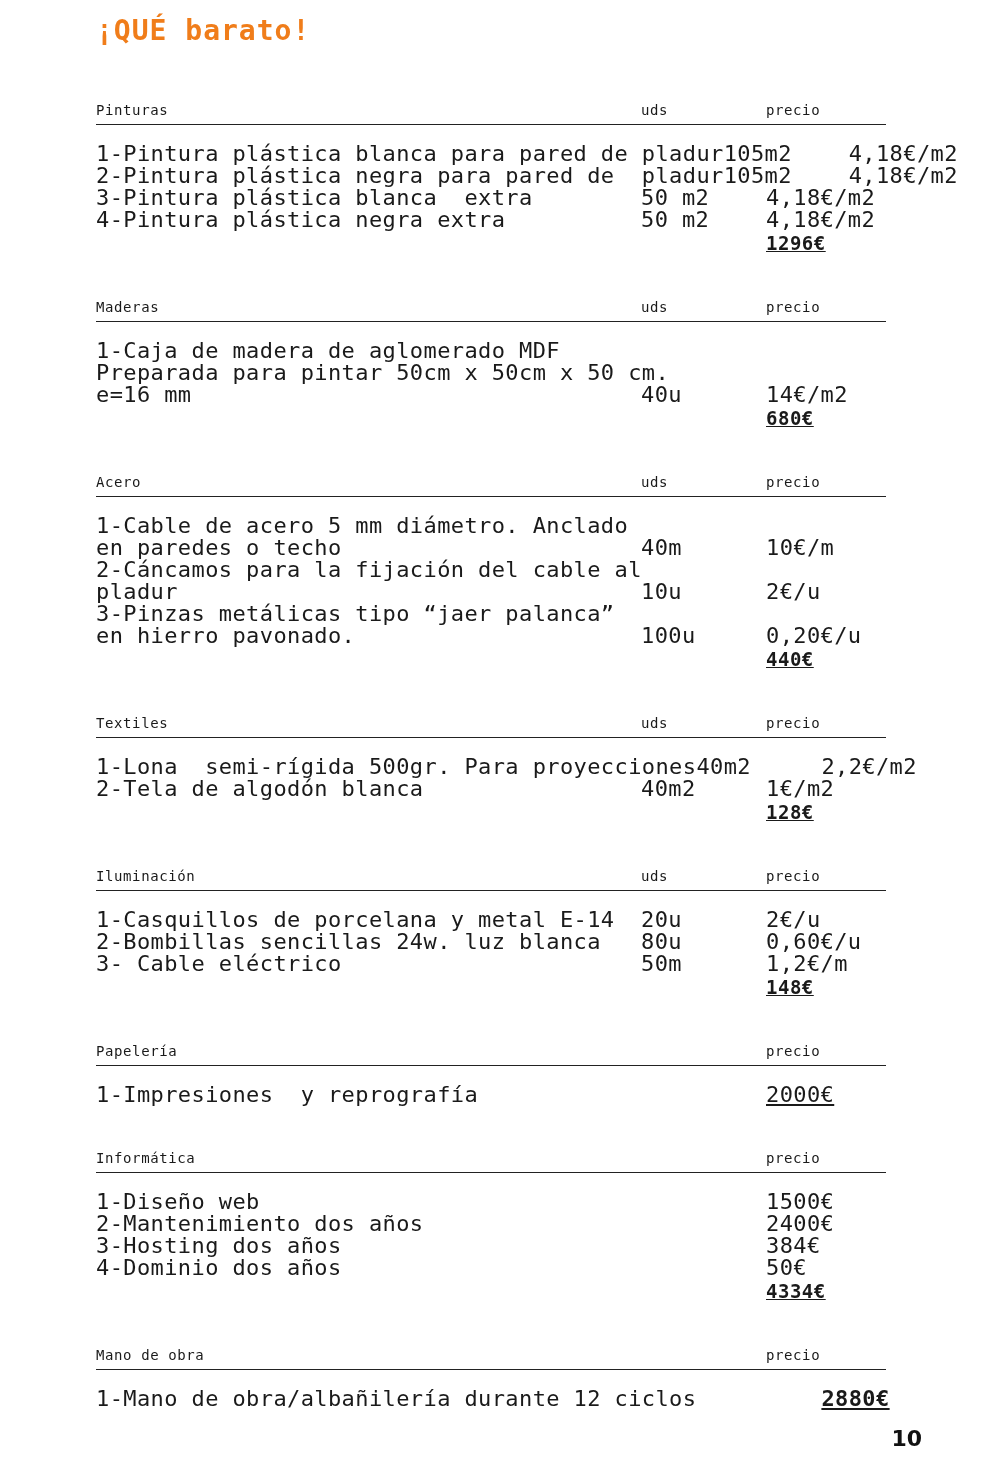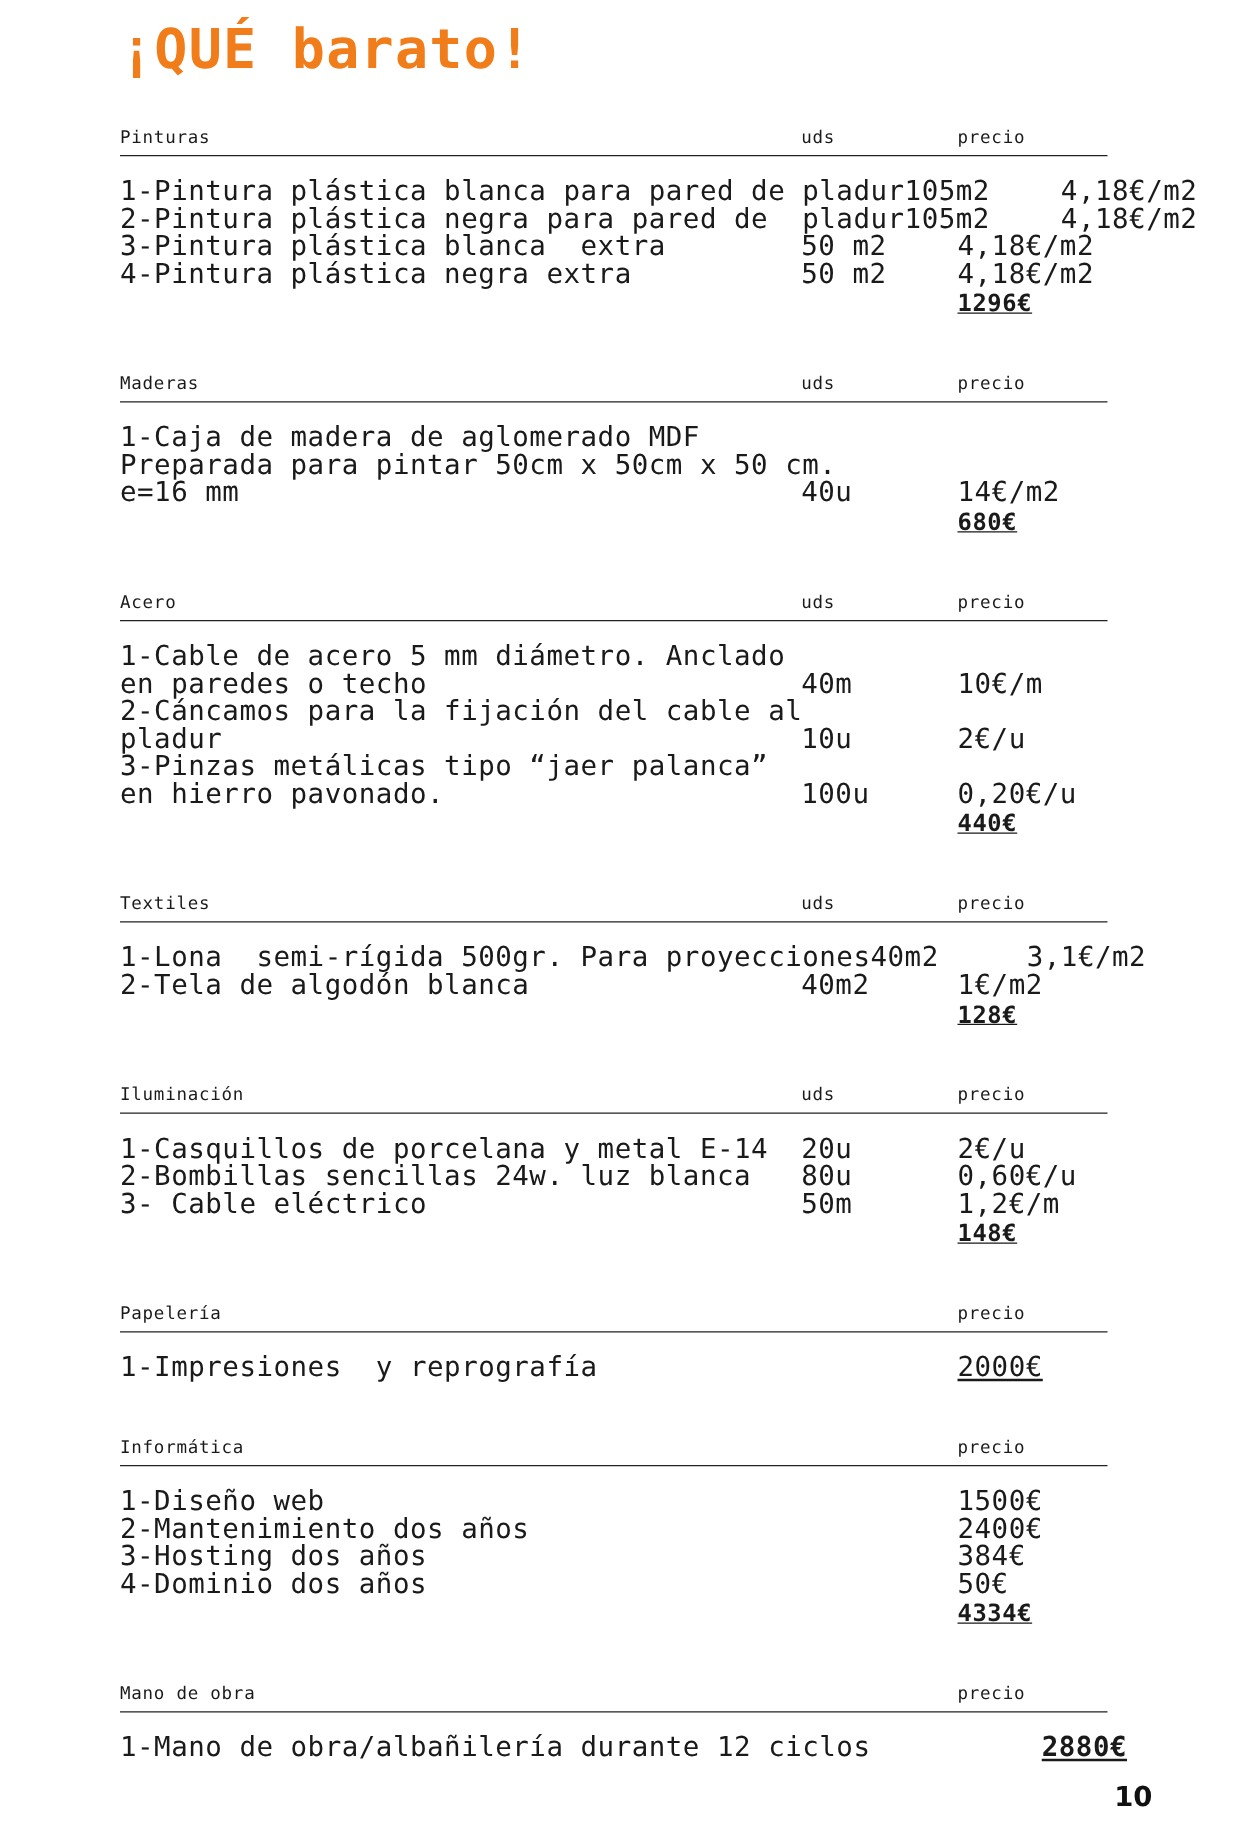--- a/index.html
+++ b/index.html
@@ -20,21 +20,21 @@
     height: 1471px;
     box-sizing: border-box;
     padding: 0;
   }
   .logo {
     position: absolute;
     left: 96px;
     top: 14px;
     font-family: "DejaVu Sans Mono", monospace;
     font-weight: bold;
-    font-size: 44px;
+    font-size: 28px;
     color: #F07D1A;
     letter-spacing: 1px;
     white-space: pre;
   }
   .content {
     position: absolute;
     left: 96px;
     top: 98px;
     width: 790px;
   }
@@ -229,21 +229,21 @@
       <div class="section">
         <div class="sec-header">
           <span class="h-name">Textiles</span>
           <span class="h-uds">uds</span>
           <span class="h-precio">precio</span>
         </div>
         <div class="rows">
           <div class="row">
             <span class="c-desc">1-Lona  semi-rígida 500gr. Para proyecciones</span>
             <span class="c-uds">40m2</span>
-            <span class="c-price">3,1€/m2</span>
+            <span class="c-price">2,2€/m2</span>
           </div>
           <div class="row">
             <span class="c-desc">2-Tela de algodón blanca</span>
             <span class="c-uds">40m2</span>
             <span class="c-price">1€/m2</span>
           </div>
           <div class="total-row">
             <span class="t-spacer"></span>
             <span class="t-val">128€</span>
           </div>
@@ -331,21 +331,21 @@
       <div class="section">
         <div class="sec-header">
           <span class="h-name">Mano de obra</span>
           <span class="h-uds"></span>
           <span class="h-precio">precio</span>
         </div>
         <div class="rows">
           <div class="row">
             <span class="c-desc">1-Mano de obra/albañilería durante 12 ciclos</span>
             <span class="c-uds"></span>
-            <span class="c-price" style="font-weight: bold; text-decoration: underline; margin-left: 12px;">2880€</span>
+            <span class="c-price" style="font-weight: bold; text-decoration: underline;">2880€</span>
           </div>
         </div>
         <div class="gap-after"></div>
       </div>
     </div>
 
   <div class="page-number">10</div>
 
 </div>
 

